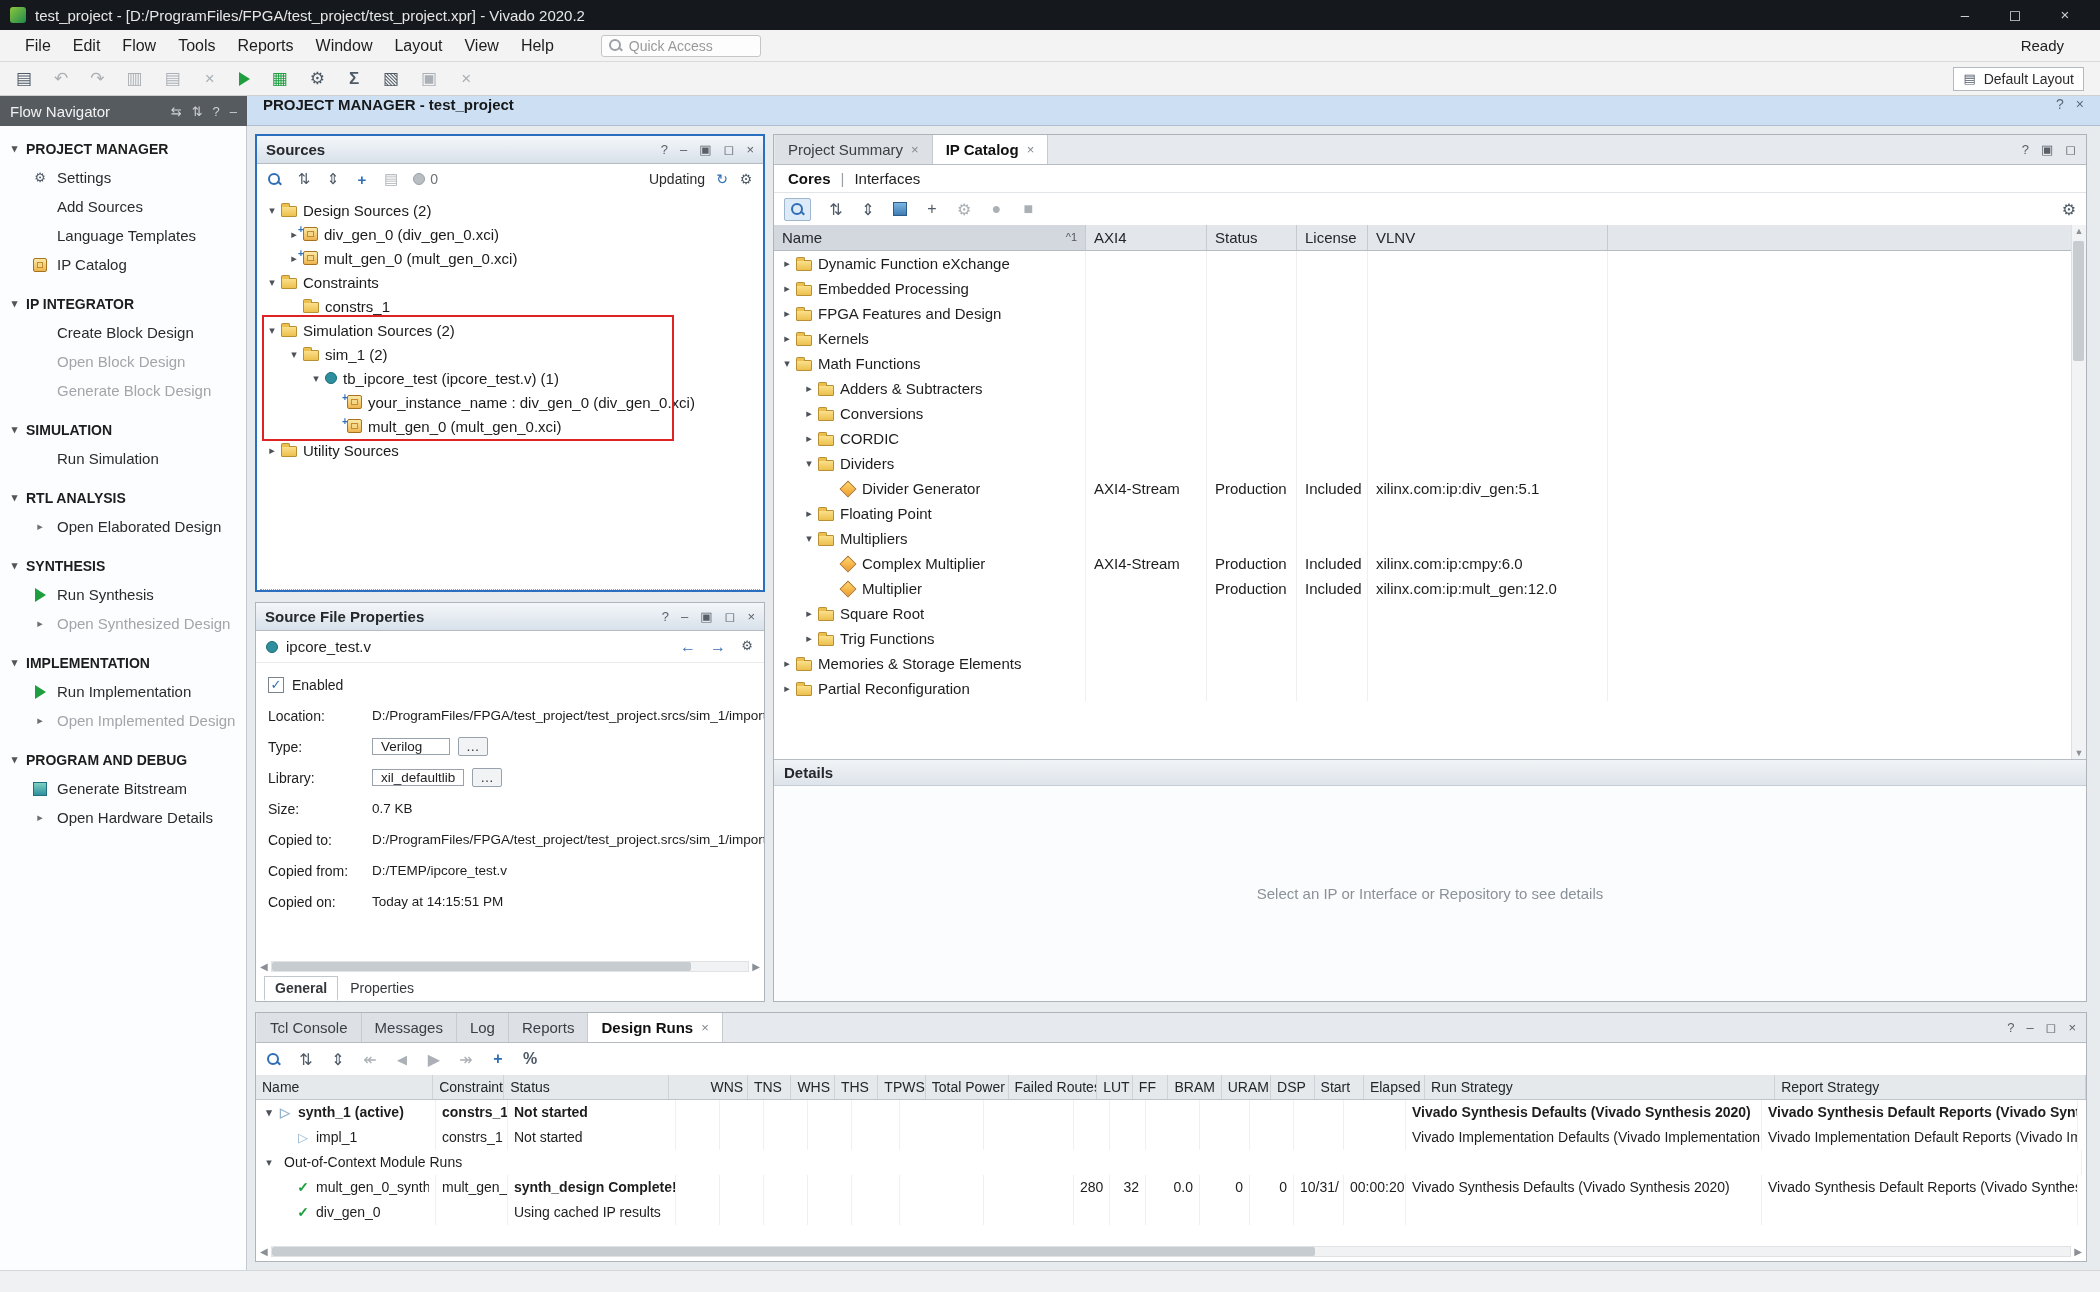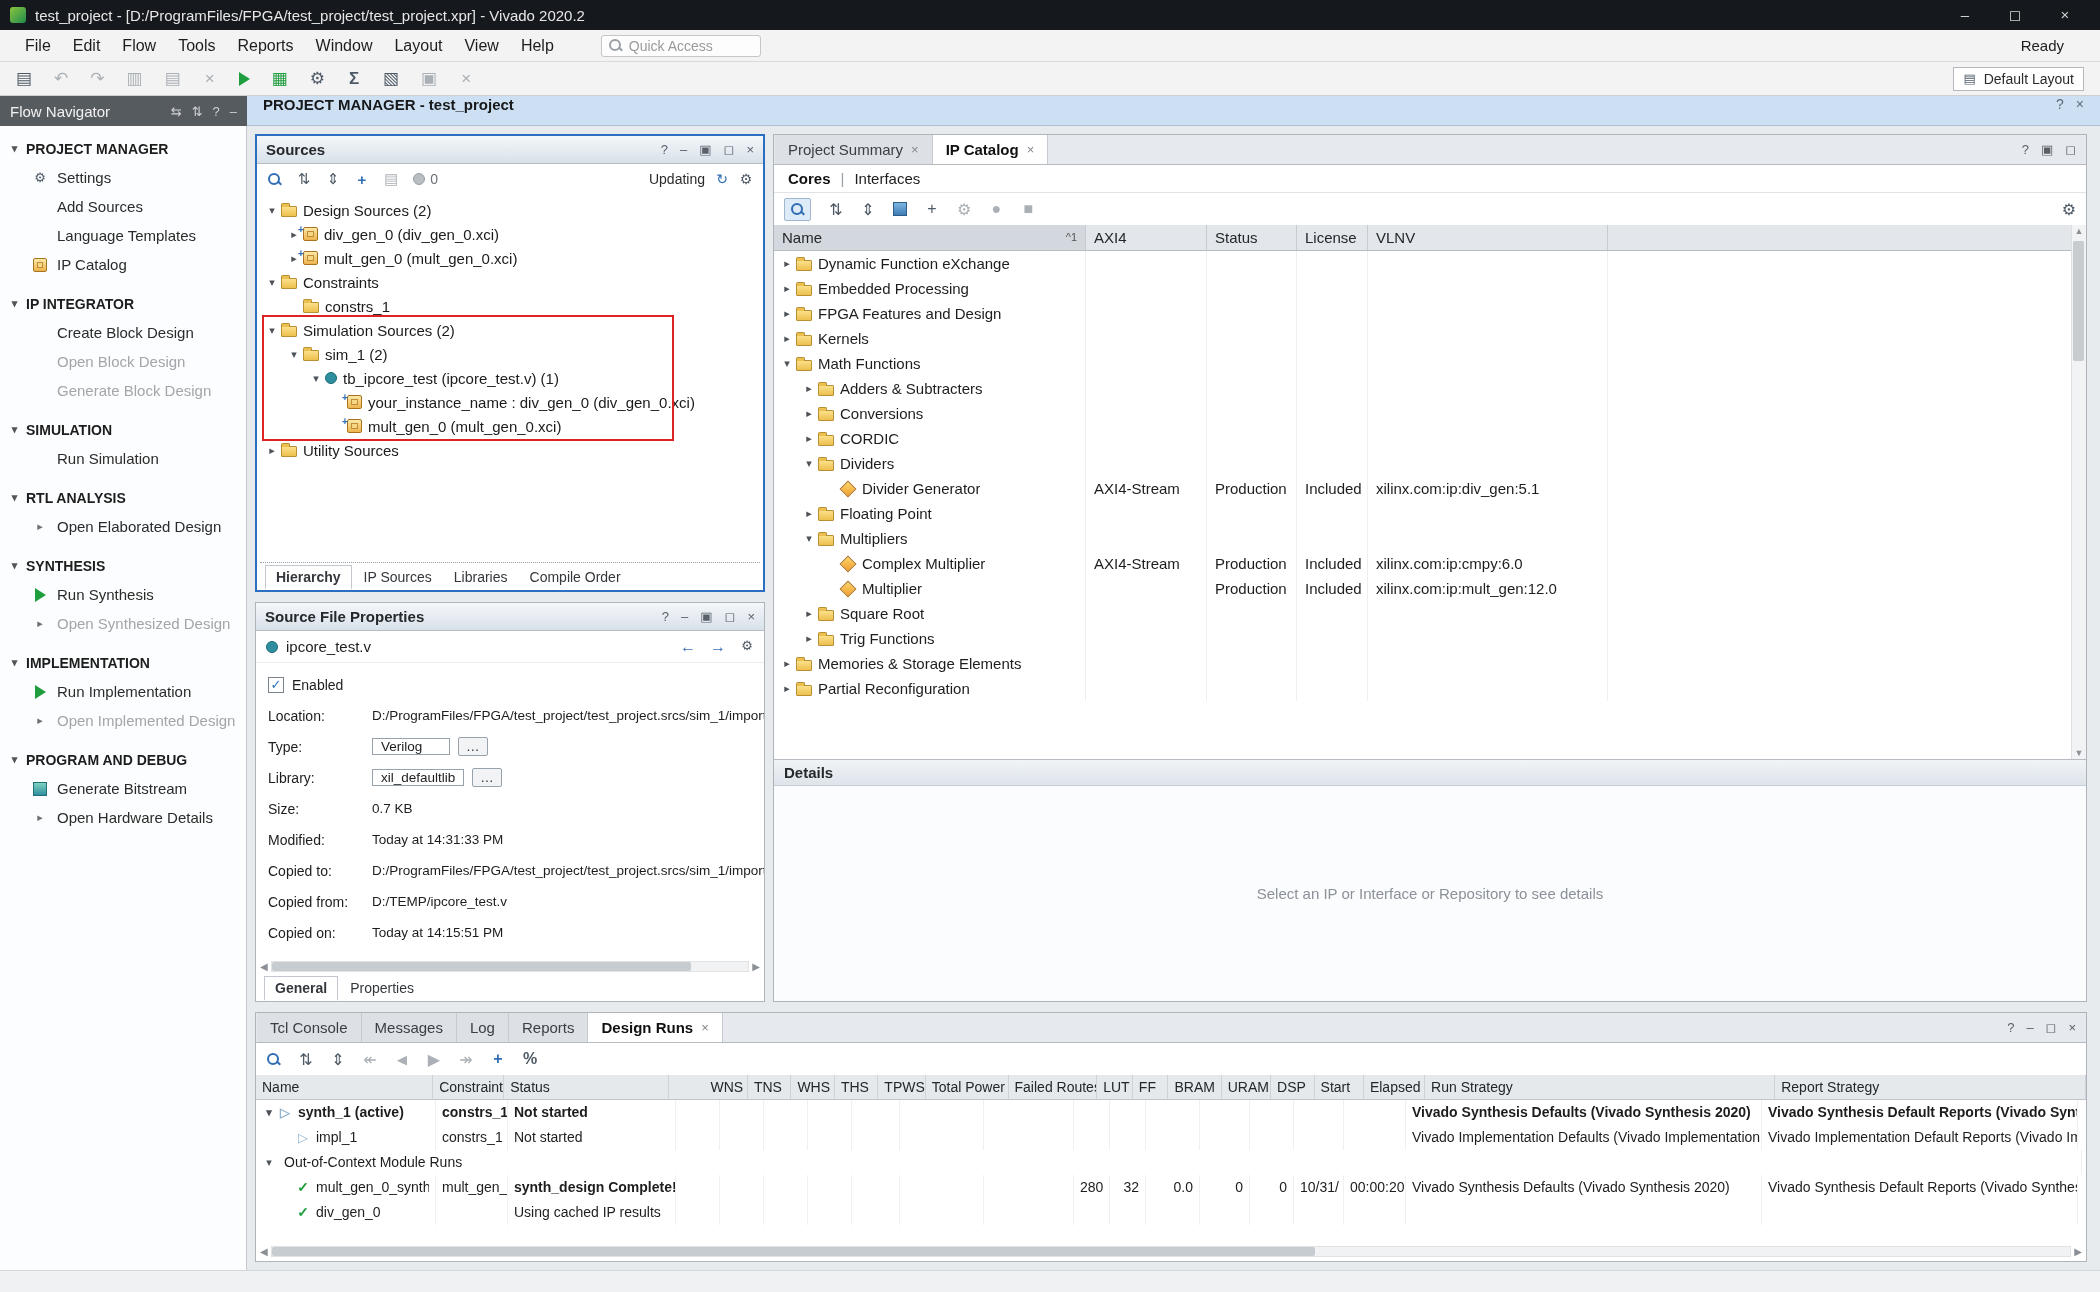--- a/index.html
+++ b/index.html
@@ -431,26 +431,20 @@
           <span class="tlbl">mult_gen_0 (mult_gen_0.xci)</span>
         </div>
         <div class="trow" style="padding-left: 6px;">
           <span class="texp">▸</span>
           <span class="i i-folder"></span>
           <span class="tlbl">Utility Sources</span>
         </div>
         <div class="red-box"></div>
       </div>
     <div class="dotted"></div>
-    <div class="ptabs" id="sources-tabs">
-        <span class="tab active">Hierarchy</span>
-        <span class="tab">IP Sources</span>
-        <span class="tab">Libraries</span>
-        <span class="tab">Compile Order</span>
-      </div>
   </div>
 
   <div class="panel props-panel">
     <div class="ptitle">
       <span>Source File Properties</span>
       <span class="pticons">
         <span>?</span>
         <span>–</span>
         <span>▣</span>
         <span>◻</span>
@@ -482,24 +476,20 @@
             <span class="morebtn">…</span>
           </div>
           <div class="prow">
             <span class="plab">Library:</span>
             <span class="combo">xil_defaultlib</span>
             <span class="morebtn">…</span>
           </div>
           <div class="prow">
             <span class="plab">Size:</span>
             <span class="pval">0.7 KB</span>
-          </div>
-          <div class="prow">
-            <span class="plab">Modified:</span>
-            <span class="pval">Today at 14:31:33 PM</span>
           </div>
           <div class="prow">
             <span class="plab">Copied to:</span>
             <span class="pval">D:/ProgramFiles/FPGA/test_project/test_project.srcs/sim_1/imports/TE</span>
           </div>
           <div class="prow">
             <span class="plab">Copied from:</span>
             <span class="pval">D:/TEMP/ipcore_test.v</span>
           </div>
           <div class="prow">

